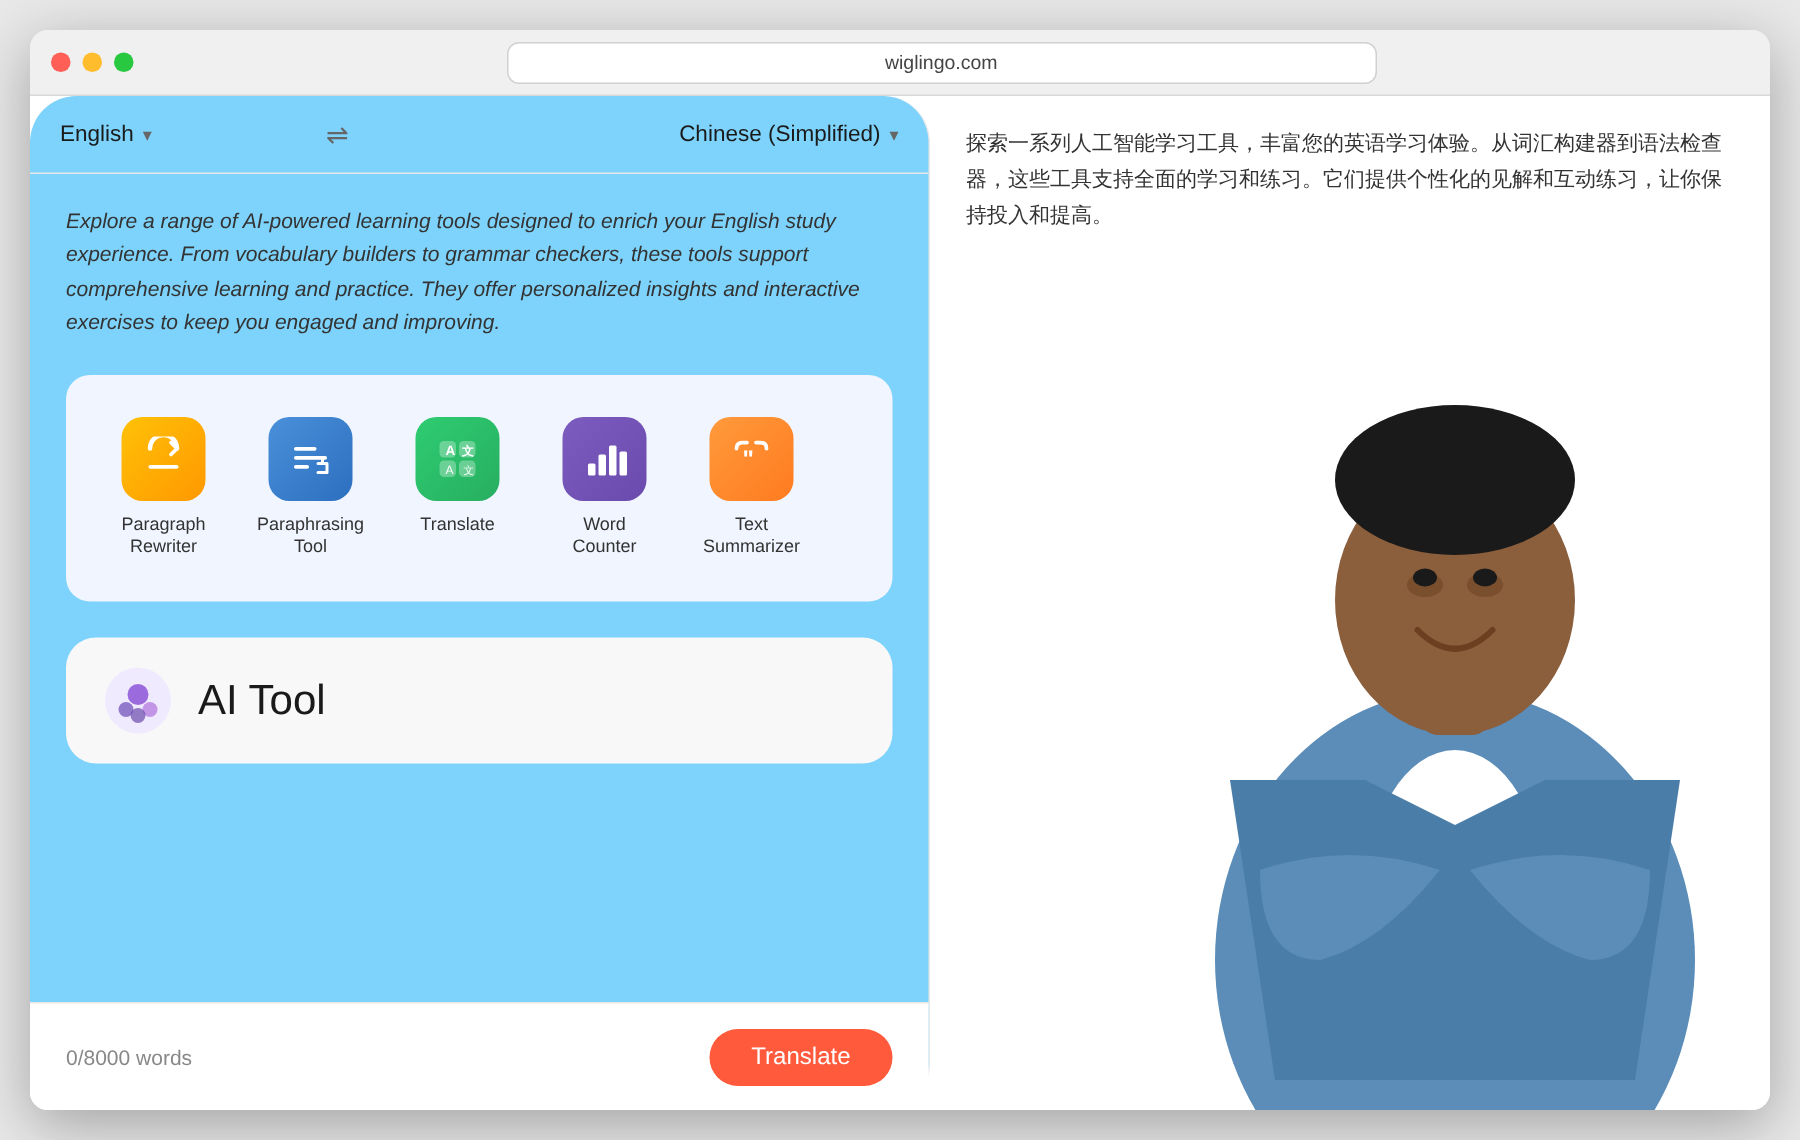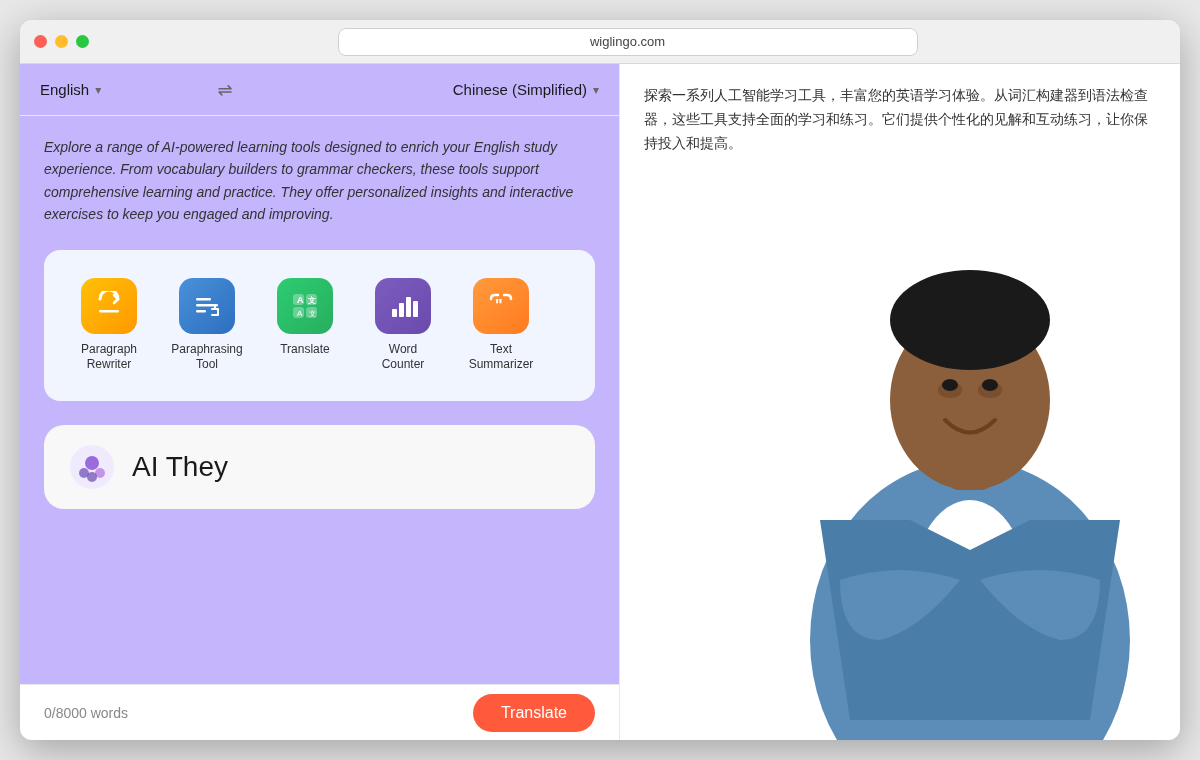--- a/index.html
+++ b/index.html
@@ -76,21 +76,22 @@
 
     
     .left-panel {
       width: 600px;
       flex-shrink: 0;
       display: flex;
       flex-direction: column;
       border-right: 1px solid #e8e8e8;
       position: relative;
       z-index: 2;
-      background: #c4b5fd;
+      background: #7dd3fc;
+      border-radius: 31px;
     }
 
     
     .language-bar {
       display: flex;
       align-items: center;
       padding: 0 20px;
       height: 52px;
       border-bottom: 1px solid #e8e8e8;
       gap: 12px;
@@ -205,21 +206,21 @@
     }
 
     .ai-tools-label {
       font-size: 28px;
       font-weight: 500;
       color: #1a1a1a;
     }
 
     
     .bottom-bar {
-      height: 56px;
+      height: 72px;
       border-top: 1px solid #e8e8e8;
       display: flex;
       align-items: center;
       padding: 0 24px;
       justify-content: space-between;
       background: white;
     }
 
     .word-count {
       font-size: 14px;
@@ -376,21 +377,21 @@
         <div class="ai-tools-card">
           <div class="ai-tools-icon">
             <svg width="48" height="48" viewBox="0 0 48 48" fill="none">
               <circle cx="24" cy="24" r="22" fill="#f0eaff"></circle>
               <circle cx="24" cy="20" r="7" fill="#9b6bde"></circle>
               <circle cx="16" cy="30" r="5" fill="#7c5cbf" opacity="0.8"></circle>
               <circle cx="32" cy="30" r="5" fill="#b87fe0" opacity="0.8"></circle>
               <circle cx="24" cy="34" r="5" fill="#6a4aad" opacity="0.7"></circle>
             </svg>
           </div>
-          <span class="ai-tools-label">AI They</span>
+          <span class="ai-tools-label">AI Tool</span>
         </div>
 
       </div>
 
       <div class="bottom-bar">
         <span class="word-count">0/8000 words</span>
         <button class="translate-btn">Translate</button>
       </div>
 
     </div>

